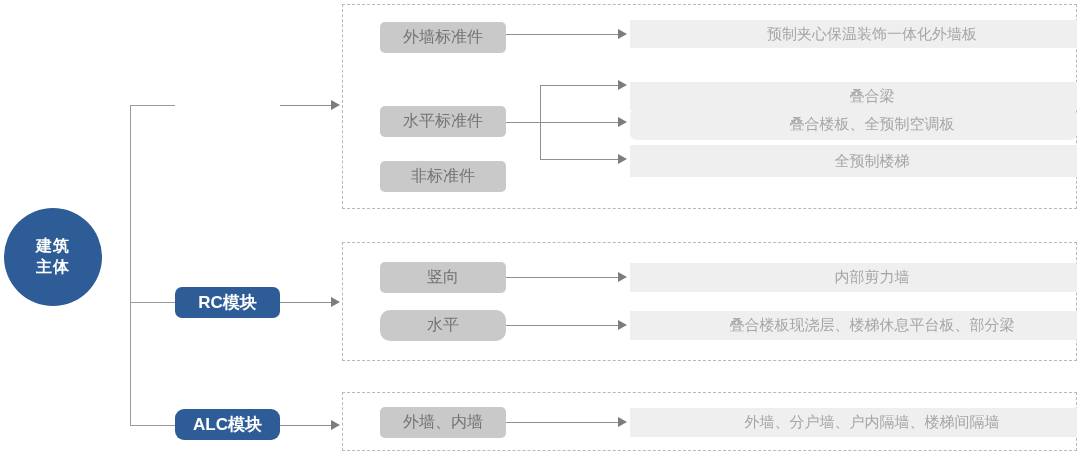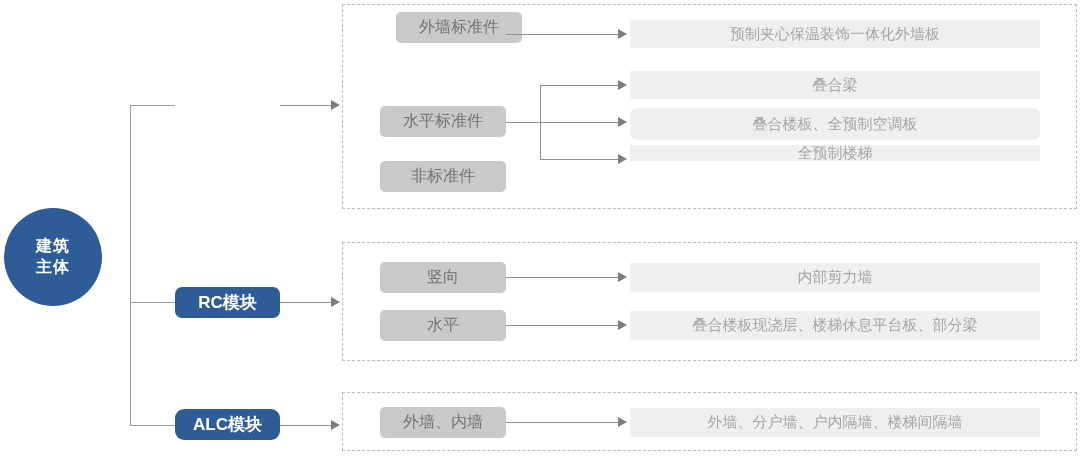--- a/index.html
+++ b/index.html
@@ -33,20 +33,21 @@
     background:#c9c9c9; border-radius:5px; color:#737373;
     display:flex; align-items:center; justify-content:center;
     font-size:16px;
   }
   
   .product {
     position:absolute; left:630px; width:410px; height:29px;
     background:#efefef; color:#a6a6a6;
     display:flex; align-items:center; justify-content:center;
     font-size:15px;
+    padding-left:37px;
   }
   
   .hline { position:absolute; height:1px; background:#8f8f8f; }
   .vline { position:absolute; width:1px; background:#9a9a9a; }
   .arrow-e {
     position:absolute; width:0; height:0;
     border-top:5px solid transparent; border-bottom:5px solid transparent;
     border-left:9px solid #7d7d7d;
   }
 </style>
@@ -70,43 +71,43 @@
   <div class="arrow-e" style="left:331px; top:100px;"></div>
   <div class="hline" style="left:280px; top:302px; width:52px;"></div>
   <div class="arrow-e" style="left:331px; top:297px;"></div>
   <div class="hline" style="left:280px; top:425px; width:52px;"></div>
   <div class="arrow-e" style="left:331px; top:420px;"></div>
 
   <div class="group" style="top:4px;   height:203px;"></div>
   <div class="group" style="top:242px; height:117px;"></div>
   <div class="group" style="top:392px; height:57px;"></div>
 
-  <div class="component" style="top:12px;margin-left:16px;">外墙标准件</div>
+  <div class="component" style="top:22px;">外墙标准件</div>
   <div class="component" style="top:106px;">水平标准件</div>
   <div class="component" style="top:161px;">非标准件</div>
 
   <div class="product" style="top:20px;  height:28px;">预制夹心保温装饰一体化外墙板</div>
-  <div class="product" style="top:71px;  height:28px;">叠合梁</div>
+  <div class="product" style="top:82px;  height:28px;">叠合梁</div>
   <div class="product" style="top:108px; height:32px;border-radius:7px;">叠合楼板、全预制空调板</div>
-  <div class="product" style="top:145px; height:16px;font-family:Liberation Mono, monospace;">全预制楼梯</div>
+  <div class="product" style="top:145px; height:32px;font-family:Liberation Mono, monospace;">全预制楼梯</div>
 
   <div class="hline" style="left:506px; top:34px; width:113px;"></div>
   <div class="arrow-e" style="left:618px; top:29px;"></div>
 
   <div class="hline" style="left:506px; top:122px; width:34px;"></div>
   <div class="vline" style="left:540px; top:85px; height:74px; background:#8f8f8f;"></div>
   <div class="hline" style="left:540px; top:85px;  width:79px;"></div>
   <div class="arrow-e" style="left:618px; top:80px;"></div>
   <div class="hline" style="left:540px; top:122px; width:79px;"></div>
   <div class="arrow-e" style="left:618px; top:117px;"></div>
   <div class="hline" style="left:540px; top:159px; width:79px;"></div>
   <div class="arrow-e" style="left:618px; top:154px;"></div>
 
   <div class="component" style="top:262px;">竖向</div>
-  <div class="component" style="top:310px;">水平</div>
+  <div class="component" style="top:310px;border-radius:10px;">水平</div>
 
   <div class="product" style="top:263px;">内部剪力墙</div>
   <div class="product" style="top:311px;">叠合楼板现浇层、楼梯休息平台板、部分梁</div>
 
   <div class="hline" style="left:506px; top:277px; width:113px;"></div>
   <div class="arrow-e" style="left:618px; top:272px;"></div>
   <div class="hline" style="left:506px; top:325px; width:113px;"></div>
   <div class="arrow-e" style="left:618px; top:320px;"></div>
 
   <div class="component" style="top:407px;">外墙、内墙</div>

